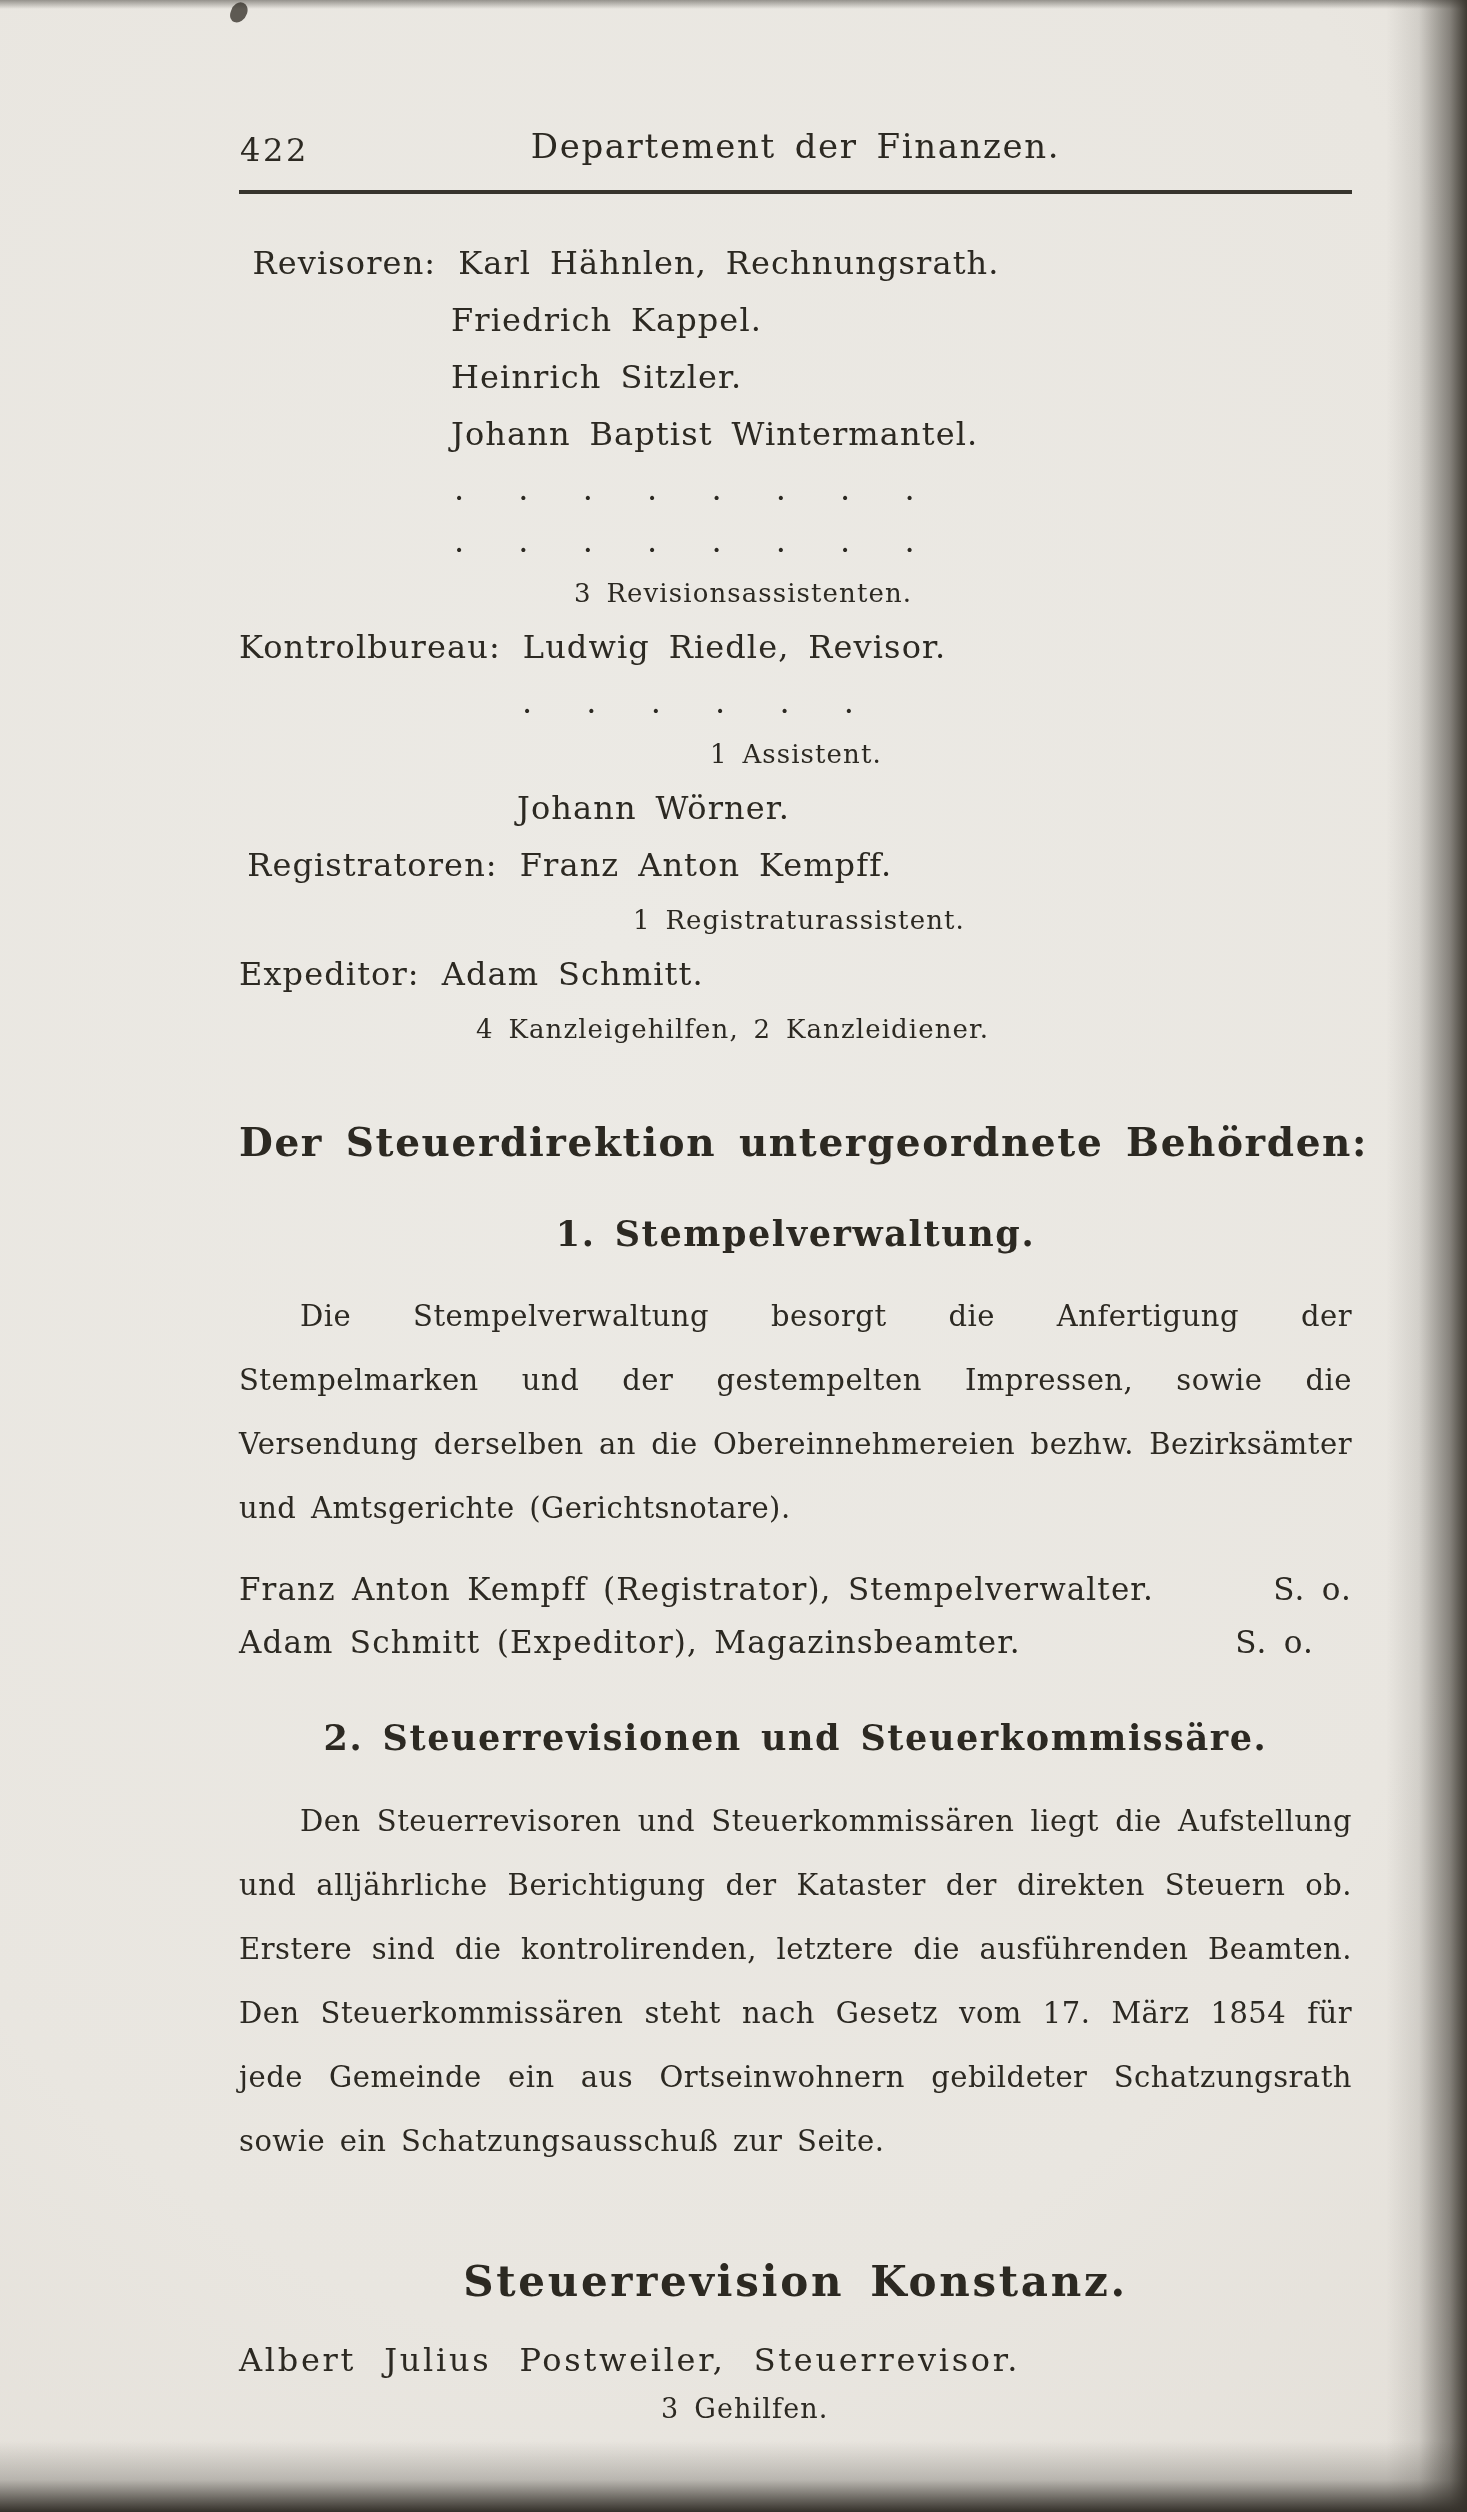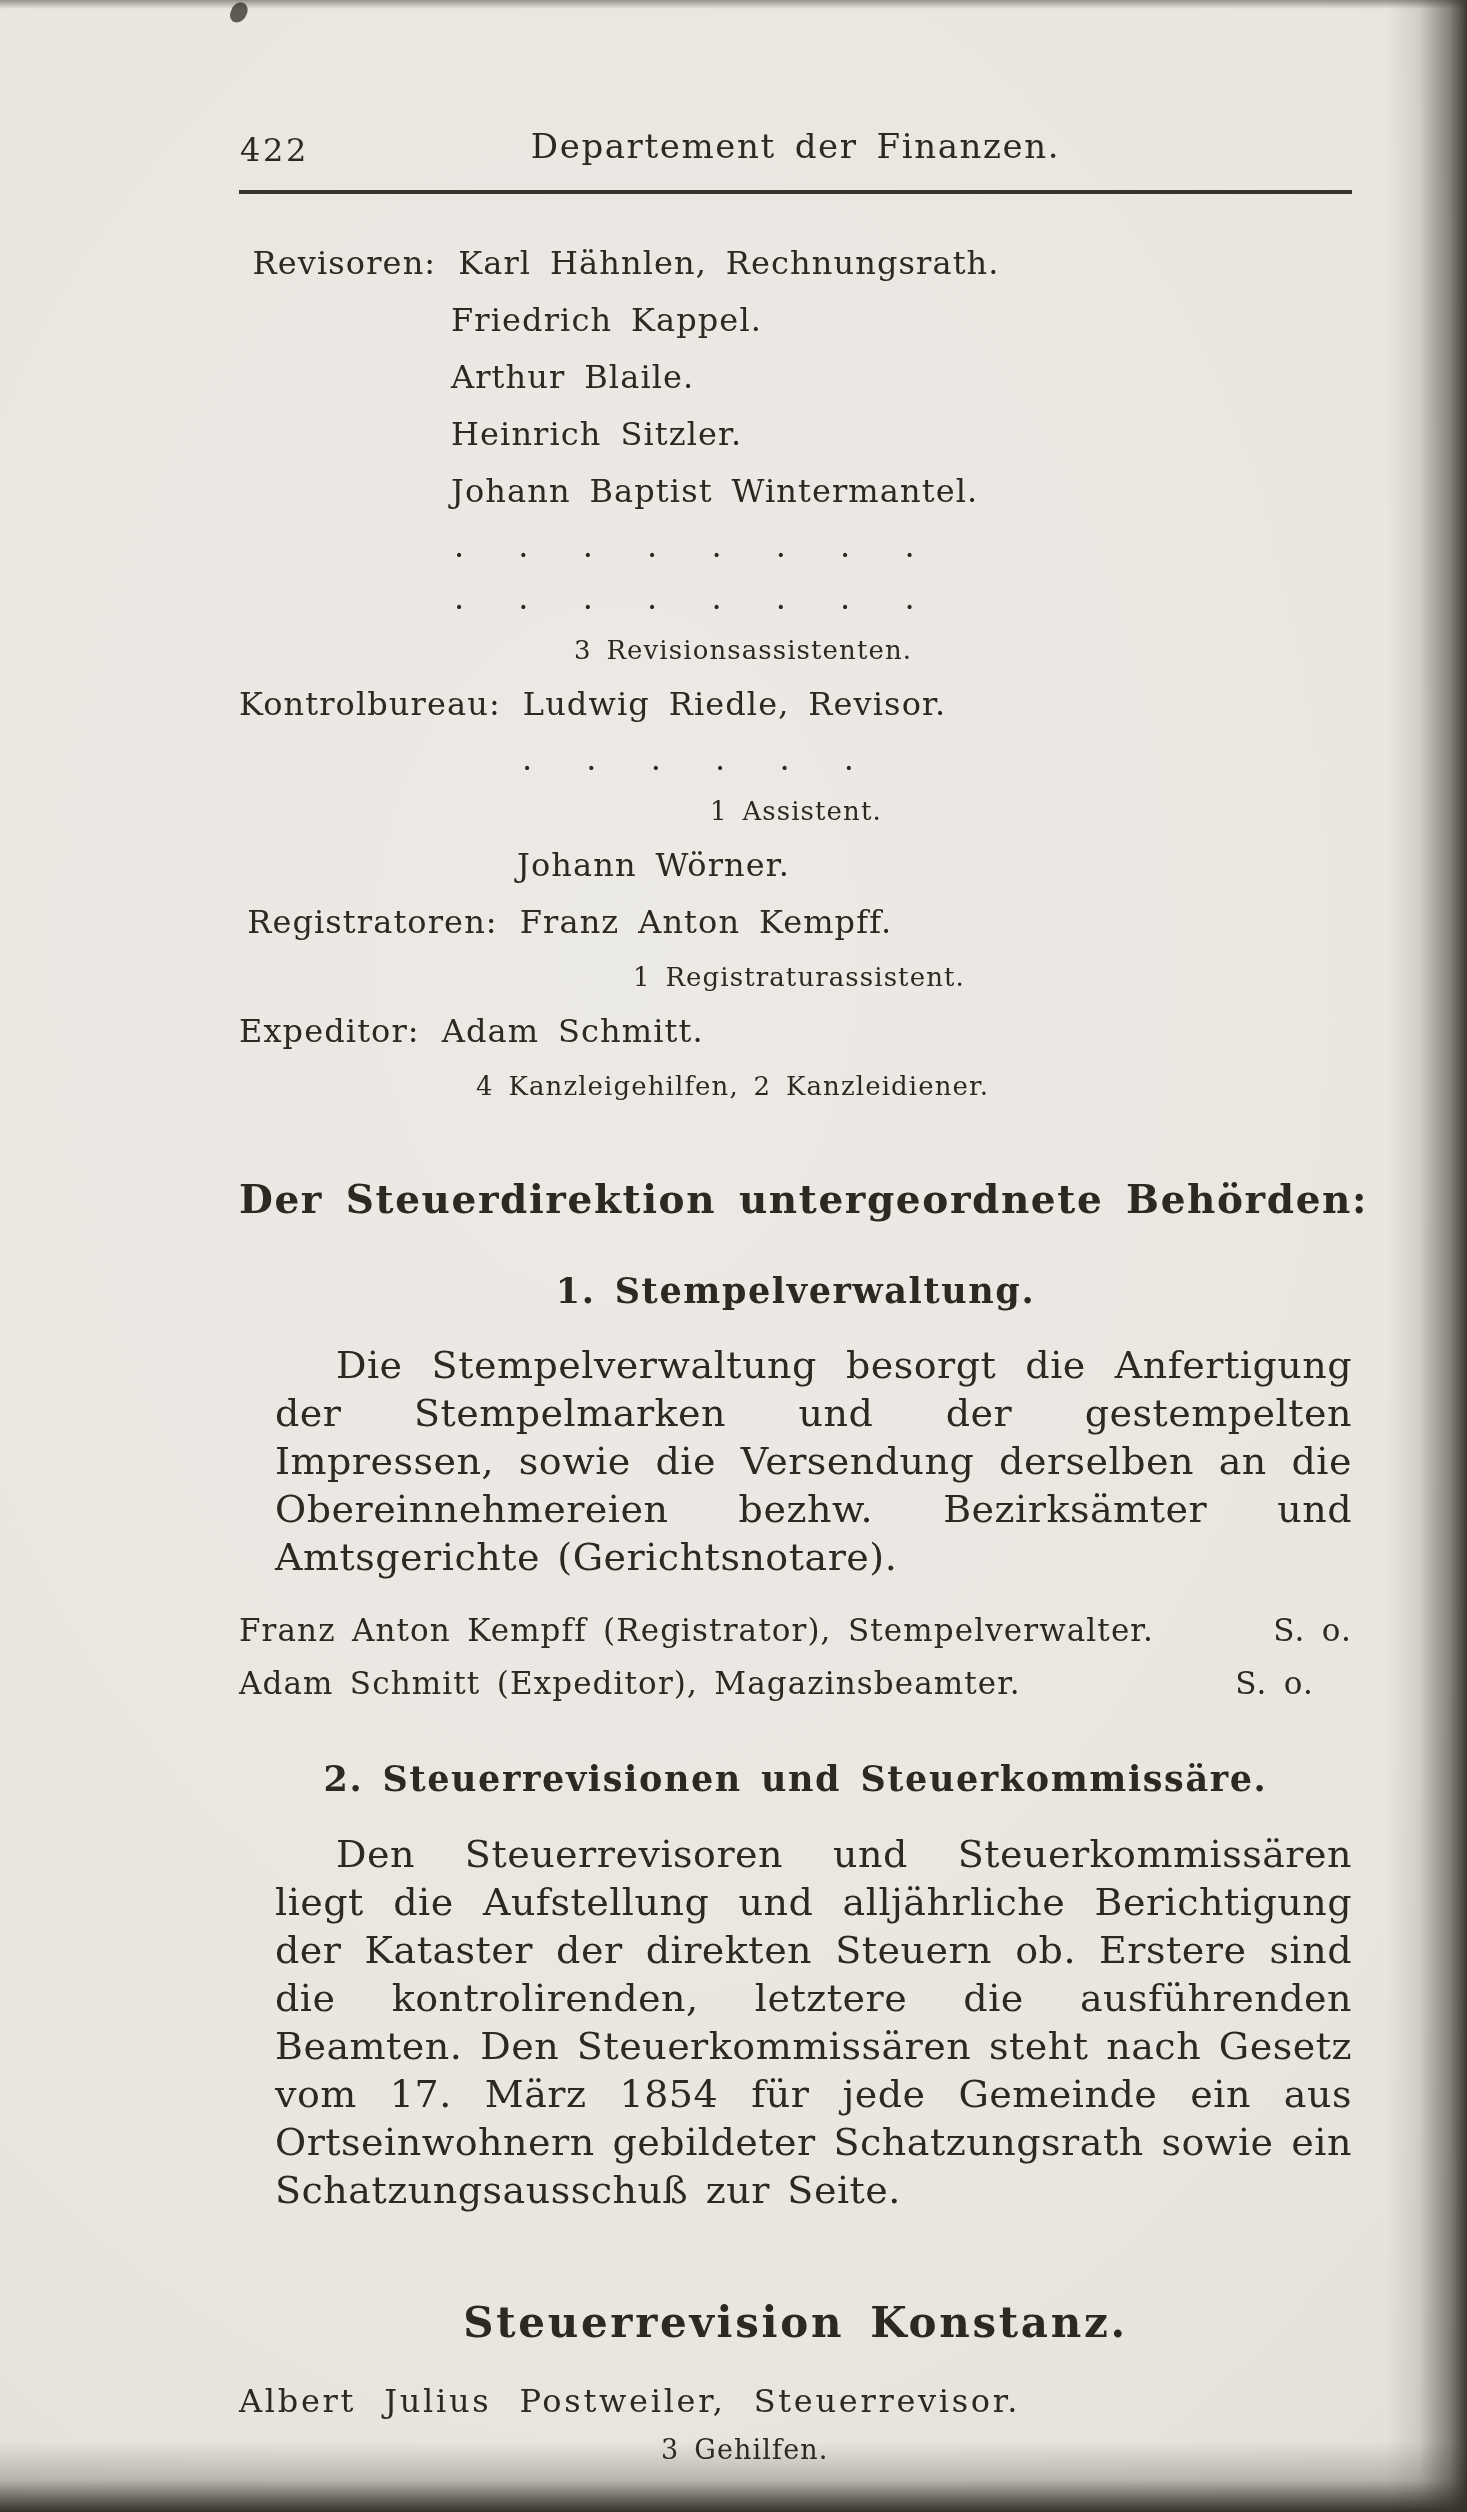--- a/index.html
+++ b/index.html
@@ -27,21 +27,21 @@
   .dots { padding-left:215px; word-spacing:44px; letter-spacing:0; line-height:52px; }
   .dots.short { padding-left:283px; }
   .small { font-size:26px; line-height:52px; letter-spacing:1.1px; word-spacing:5.4px; }
   .s-revassist { padding-left:335px; }
   .s-assist   { padding-left:471px; }
   .s-regassist{ padding-left:394px; }
   .s-kanzlei  { padding-left:237px; }
 
   .h-sub   { margin-top:64px; text-align:center; font-size:39px; font-weight:bold; letter-spacing:1.6px; word-spacing:7.6px; white-space:nowrap; }
   .h-num   { margin-top:48px;  text-align:center; font-size:35px; font-weight:bold; letter-spacing:1.6px; word-spacing:5.4px; }
-  .para    { margin-top:30.5px; font-size:38px; line-height:48px; text-align:justify; text-indent:61px; letter-spacing:0.5px; word-spacing:4.9px;margin-left:36px; }
+  .para    { margin-top:30.5px; font-size:29px; line-height:64px; text-align:justify; text-indent:61px; letter-spacing:0.5px; word-spacing:4.9px; }
   .officials { margin-top:23px; }
   .official-line { display:flex; justify-content:space-between; font-size:31px; line-height:53px; letter-spacing:1.1px; word-spacing:5.4px; }
   .official-line.second { padding-right:38px; }
   .h-place { margin-top:84px; text-align:center; font-size:42px; font-weight:bold; letter-spacing:2.7px; word-spacing:8.7px; }
   .official-single { margin-top:35px; font-size:32px; letter-spacing:2.7px; word-spacing:15.2px; white-space:nowrap; }
   .gehilfen { margin-top:14px; padding-left:422px; font-size:27px; letter-spacing:1.1px; word-spacing:5.4px; }
 
   .edge-top    { position:absolute; top:0; left:0; width:100%; height:8.7px;
                  background:linear-gradient(to bottom, rgba(46,43,37,.45), rgba(46,43,37,0)); }
   .edge-right  { position:absolute; top:0; right:0; width:82px; height:100%;
@@ -63,21 +63,20 @@
       <span class="pagenum">422</span>
       <span class="running">Departement der Finanzen.</span>
     </div>
     <div class="rule"></div>
 
     <div class="roster">
       <div class="line ind-25">
         <span class="lbl">Revisoren:</span><span>Karl Hähnlen, Rechnungsrath.</span>
       </div>
       <div class="line ind-390">Friedrich Kappel.</div>
-      <div class="line ind-390">Arthur Blaile.</div>
       <div class="line ind-390">Heinrich Sitzler.</div>
       <div class="line ind-390">Johann Baptist Wintermantel.</div>
       <div class="line dots">. . . . . . . .</div>
       <div class="line dots">. . . . . . . .</div>
       <div class="line small s-revassist">3 Revisionsassistenten.</div>
 
       <div class="line">
         <span class="lbl">Kontrolbureau:</span><span>Ludwig Riedle, Revisor.</span>
       </div>
       <div class="line dots short">. . . . . .</div>

